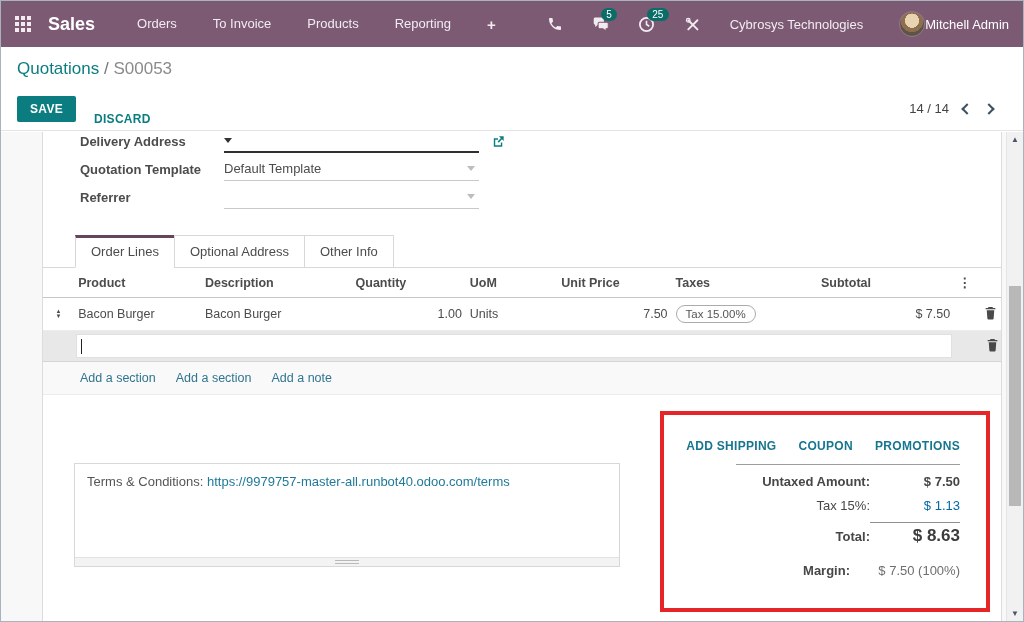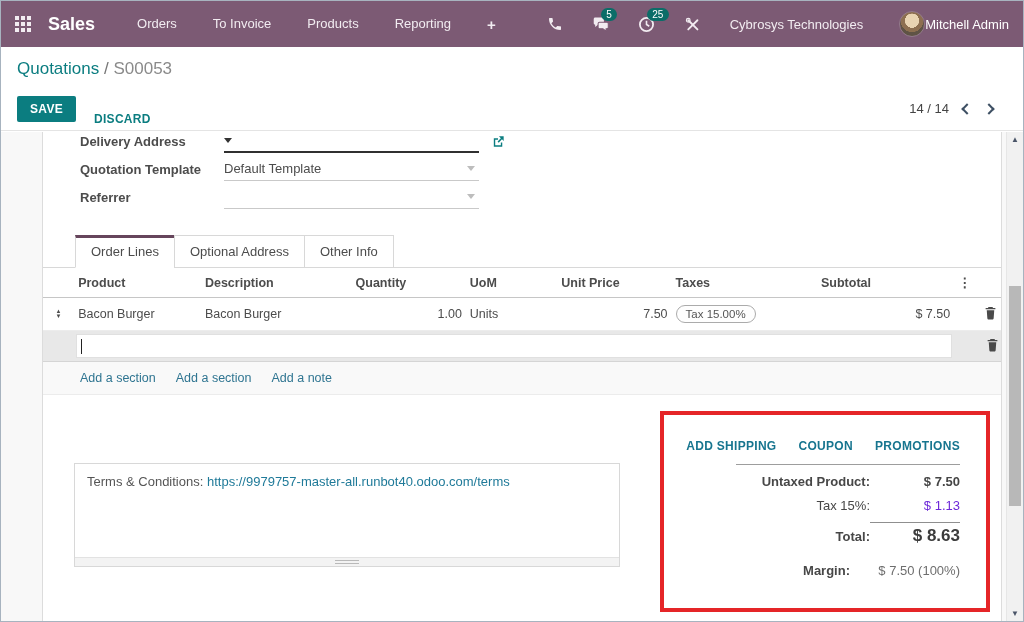--- a/index.html
+++ b/index.html
@@ -94,21 +94,21 @@
 
   .red-box { position:absolute; left:617px; top:16px; width:330px; height:201px; border:4px solid #e52528; background:#fff; }
   .totals-buttons { display:flex; justify-content:flex-end; gap:22px; padding:24px 26px 0 0; }
   .tbtn { color:#17758f; font-size:12px; font-weight:bold; letter-spacing:.3px; cursor:pointer; background:none; border:none; }
   .tsep { margin:11px 26px 0 72px; border-bottom:1px solid #9d9d9d; }
   .trow { display:flex; justify-content:flex-end; align-items:baseline; padding-right:26px; margin-top:9px; }
   .tlabel { font-size:13px; color:#474747; }
   .tlabel.b { font-weight:bold; }
   .tvalue { width:90px; text-align:right; font-size:13px; color:#4c4c4c; }
   .tvalue.bold { font-weight:bold; color:#454545; }
-  .tvalue.muted { color:#6d28d9; }
+  .tvalue.muted { color:#0369a1; }
   .tvalue.total { font-size:17px; font-weight:bold; color:#3c3c3c; border-top:1px solid #8f8f8f; padding-top:3px; }
   .trow.margin { margin-top:17px; }
   .tvalue.margin-val { color:#6e6e6e; width:110px; }
 
   
   .scrollbar { position:absolute; top:131px; right:0; bottom:0; width:17px; background:#f1f1f1; border-left:1px solid #e6e6e6; }
   .sb-arrow { height:15px; font-size:8px; color:#4a5568; text-align:center; line-height:15px; cursor:pointer; }
   .sb-arrow.down { position:absolute; bottom:0; left:0; right:0; }
   .sb-thumb { position:absolute; top:154px; left:2px; right:2px; height:220px; background:#b8b8b8; cursor:grab; }
 </style>
@@ -306,21 +306,21 @@
       </div>
 
       <div class="red-box">
         <div class="totals-buttons">
           <button class="tbtn">ADD SHIPPING</button>
           <button class="tbtn">COUPON</button>
           <button class="tbtn">PROMOTIONS</button>
         </div>
         <div class="tsep"></div>
         <div class="trow">
-          <span class="tlabel b">Untaxed Product:</span>
+          <span class="tlabel b">Untaxed Amount:</span>
           <span class="tvalue bold">$ 7.50</span>
         </div>
         <div class="trow">
           <span class="tlabel">Tax 15%:</span>
           <span class="tvalue muted">$ 1.13</span>
         </div>
         <div class="trow">
           <span class="tlabel b">Total:</span>
           <span class="tvalue total">$ 8.63</span>
         </div>

